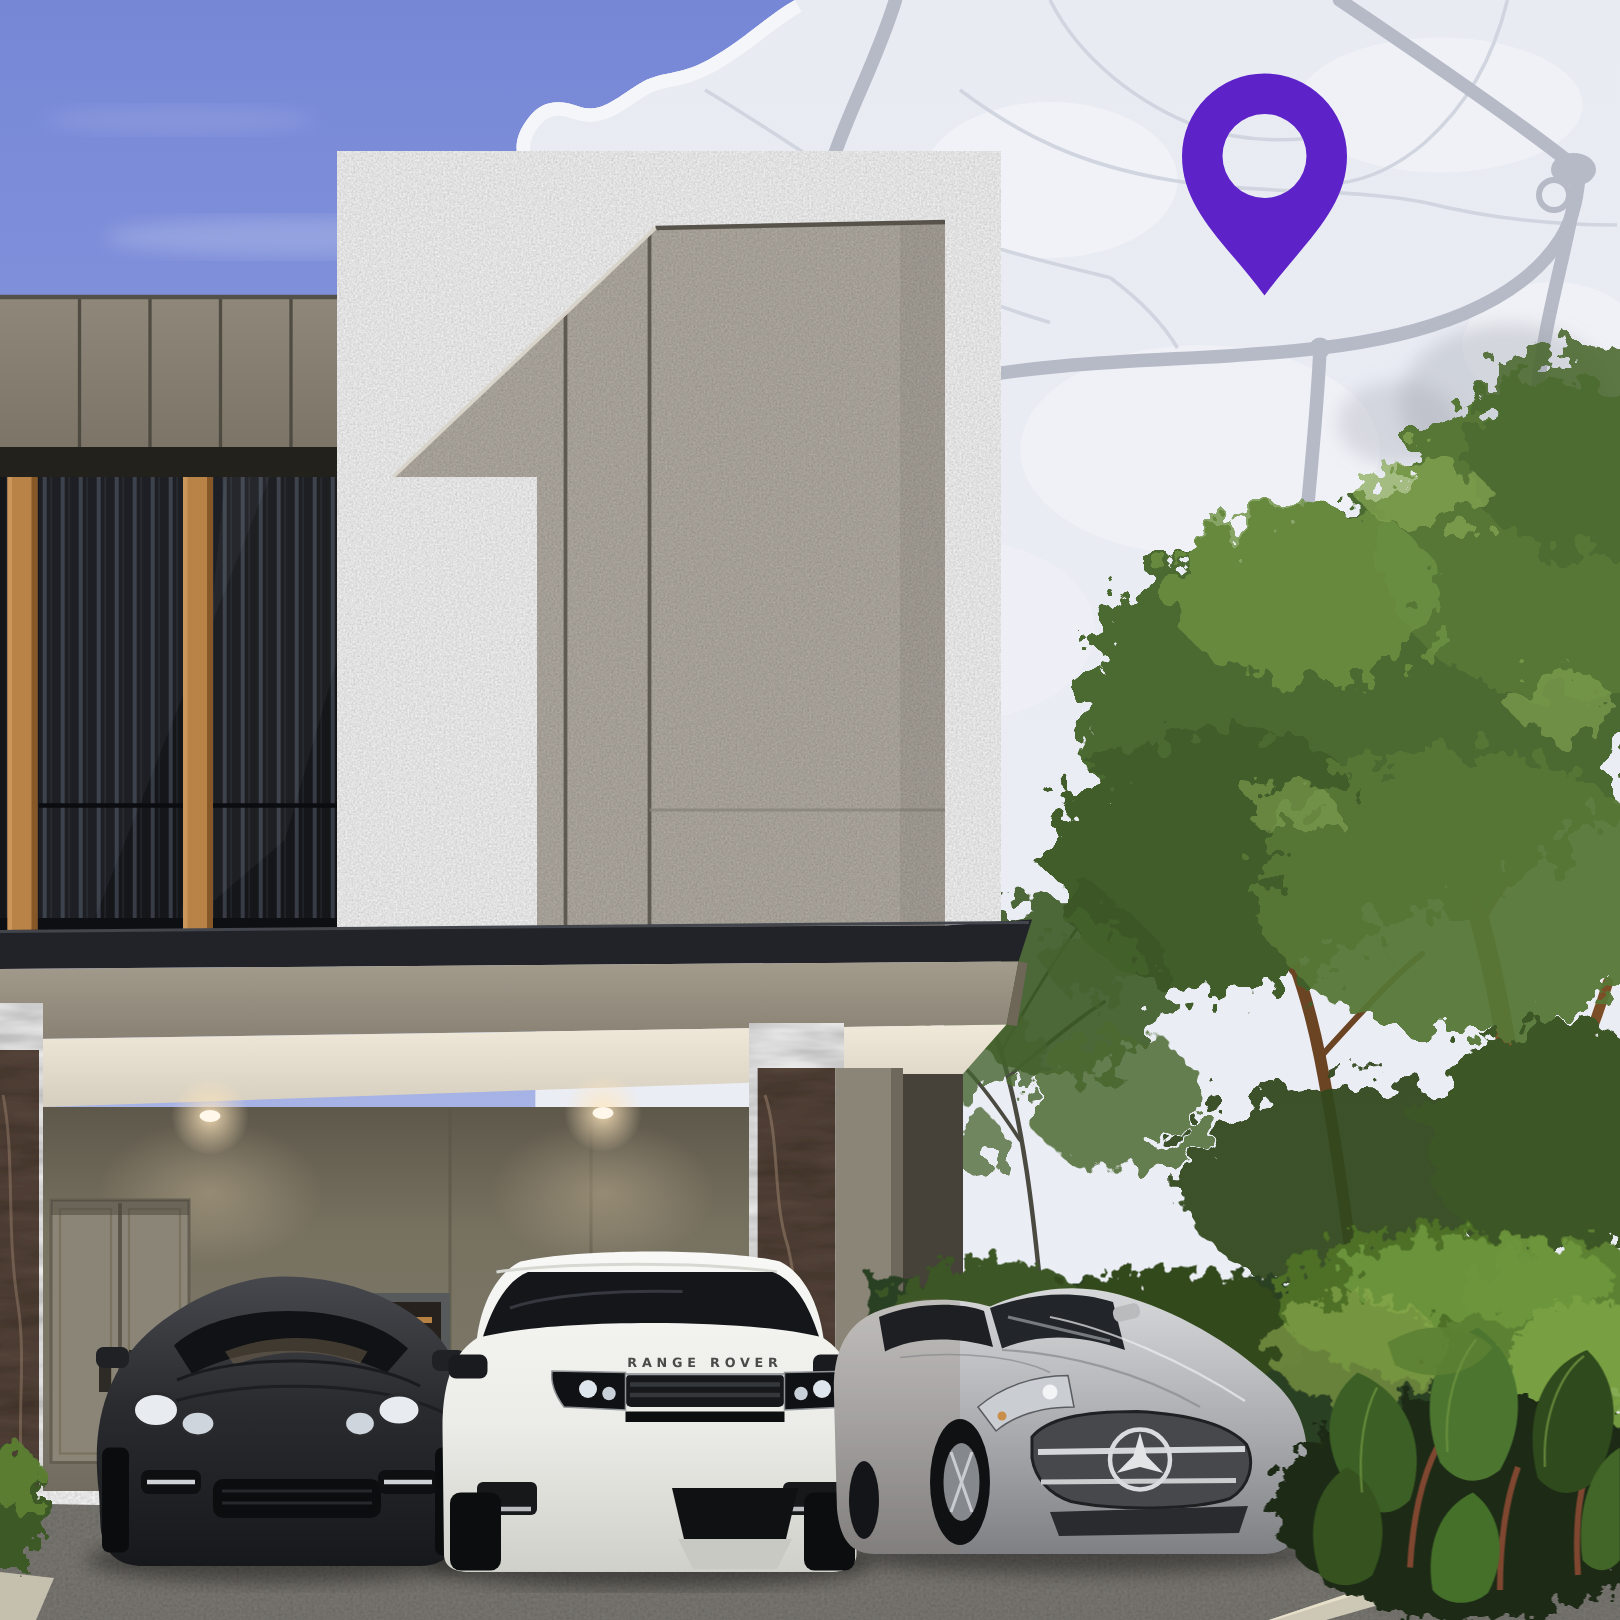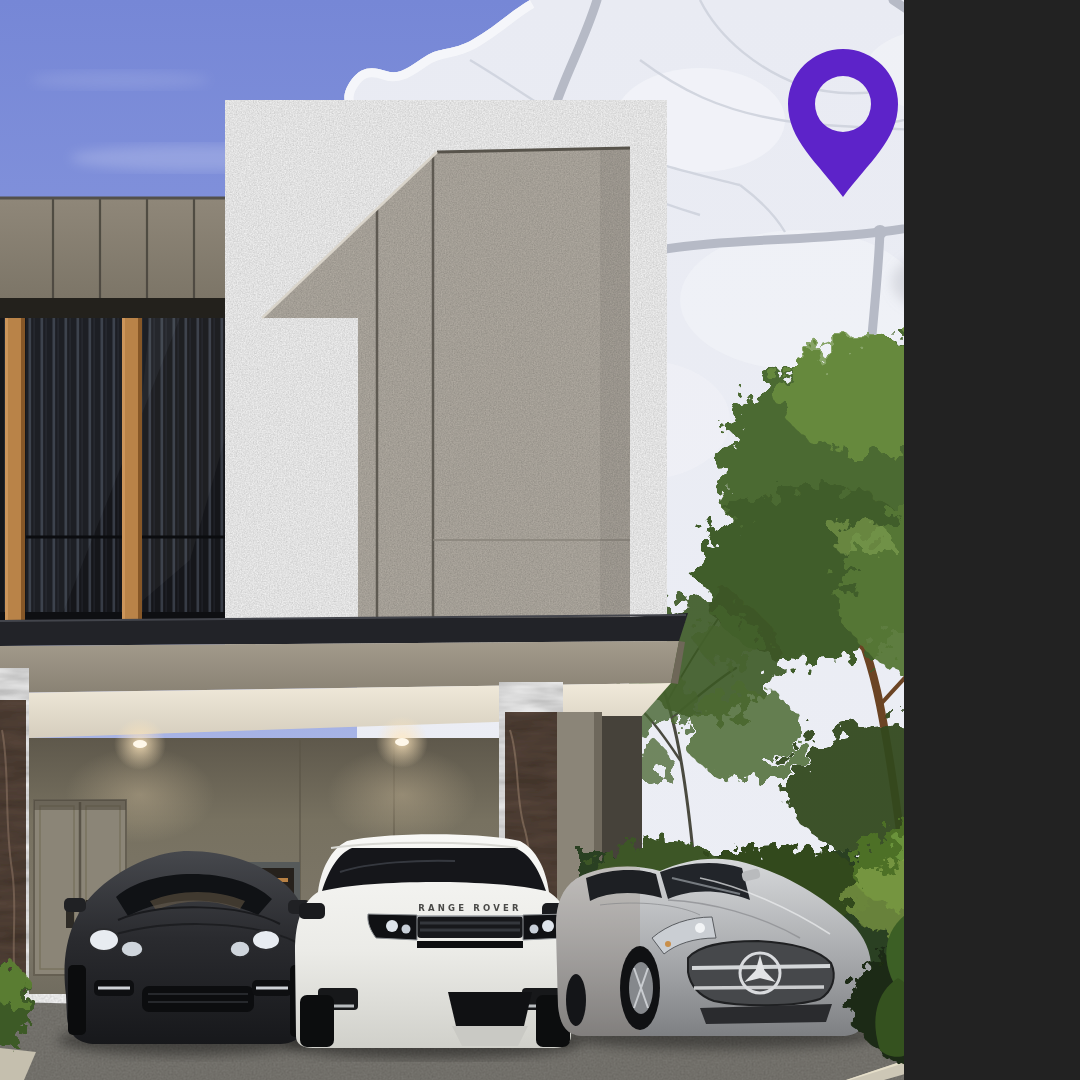--- a/index.html
+++ b/index.html
@@ -1,16 +1,16 @@
 <!DOCTYPE html>
 <html><head>
 <meta charset="utf-8">
 <style>
   html,body{margin:0;padding:0;background:#222;}
-  .stage{position:relative;width:904px;height:1080px;overflow:hidden;
+  .stage{position:relative;width:1080px;height:1080px;overflow:hidden;
          font-family:"DejaVu Sans", sans-serif;}
   .stage svg{display:block;width:1080px;height:1080px;}
   .badge-text{font-family:"DejaVu Sans", sans-serif;font-weight:bold;}
 </style>
 </head>
 <body>
 
 <div class="stage">
 <svg viewBox="0 0 1080 1080" xmlns="http://www.w3.org/2000/svg">
   <defs>

